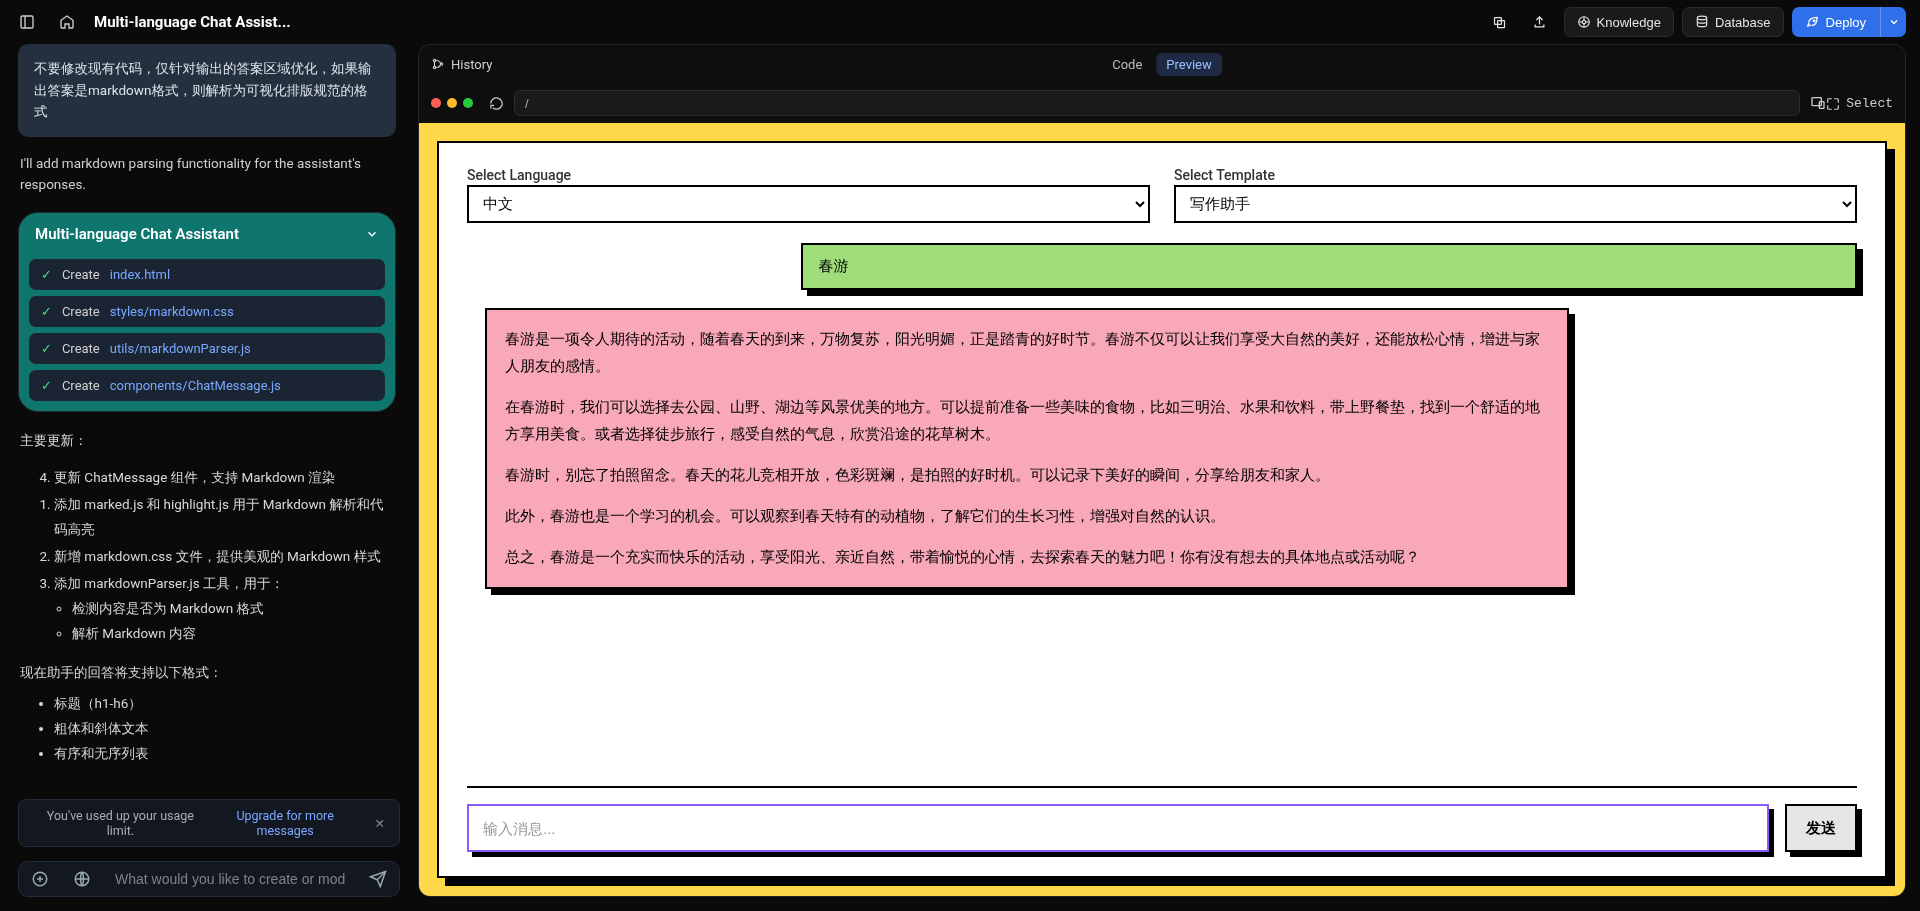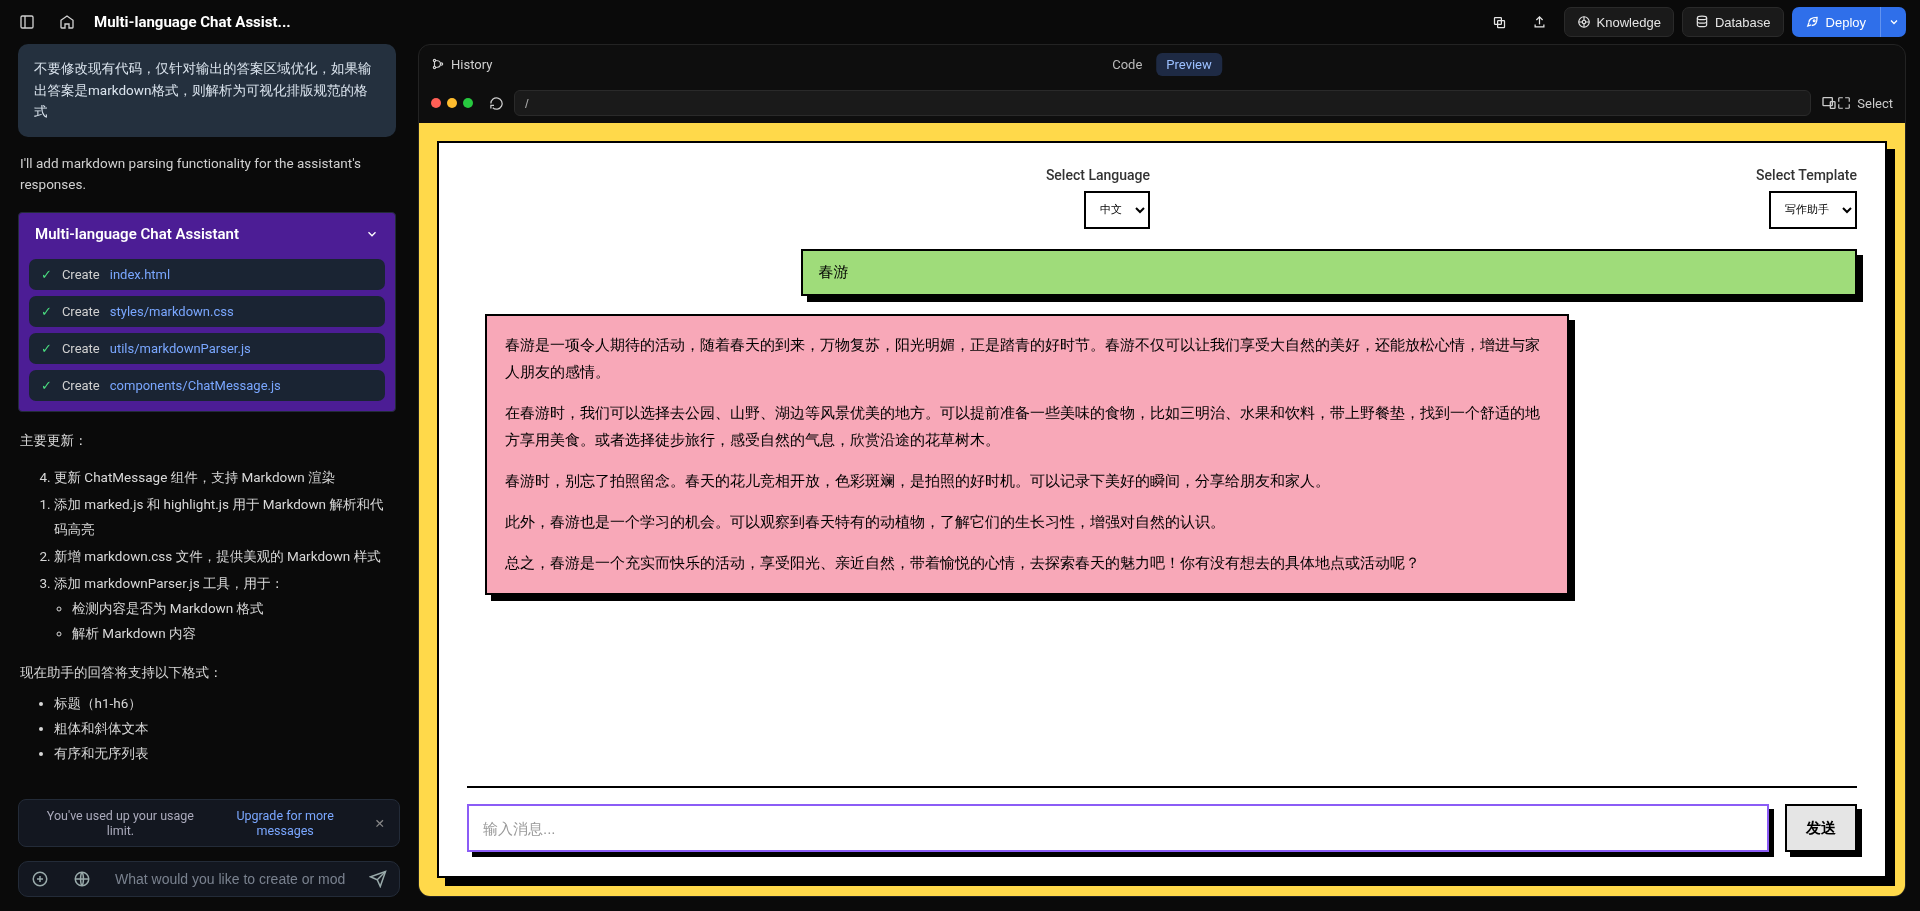--- a/index.html
+++ b/index.html
@@ -99,23 +99,23 @@
     color: #dbe4ee;
   }
   .assistant-text {
     font-size: 13.5px;
     line-height: 1.6;
     color: #d0d0d0;
     padding: 0 2px;
   }
 
   .tool-panel {
-    background: #4c1d95;
+    background: #0f766e;
     border: 1px solid #232b38;
-    border-radius: 4px;
+    border-radius: 20px;
     overflow: hidden;
   }
   .tool-header {
     display: flex; align-items: center; justify-content: space-between;
     padding: 12px 16px;
     font-size: 15px;
     font-weight: 600;
     color: #fff;
     cursor: pointer;
   }
@@ -225,21 +225,21 @@
     flex: 1;
     height: 26px;
     background: #1a1a1a;
     border: 1px solid #2a2a2a;
     border-radius: 6px;
     color: #aaa;
     font-size: 13px;
     padding: 0 10px;
     outline: none;
   }
-  .chrome-right { display: flex; align-items: center; gap: 0; color: #ccc; }
+  .chrome-right { display: flex; align-items: flex-end; gap: 0; color: #ccc; font-family: Liberation Mono, monospace; }
   .select-btn {
     display: flex; align-items: center; gap: 6px;
     font-size: 13px; cursor: pointer;
   }
 
   
   .app-viewport {
     flex: 1;
     overflow: auto;
     background: #ffd94a;
@@ -252,29 +252,29 @@
     padding: 24px 28px;
     min-height: 100%;
     display: flex;
     flex-direction: column;
   }
   .selectors {
     display: flex;
     gap: 24px;
     margin-bottom: 20px;
   }
-  .selector { flex: 1; display: flex; flex-direction: column; gap: 8px; align-items: flex-end; }
+  .selector { flex: 1; display: flex; flex-direction: column; gap: 2px; }
   .selector label { font-size: 14px; color: #333; font-weight: 500; }
   .selector select {
     height: 38px;
     border: 2px solid #000;
     background: #fff;
-    font-size: 11px;
+    font-size: 15px;
     padding: 0 10px;
-    font-family: Liberation Mono, monospace;
+    font-family: Liberation Serif, serif;
   }
 
   .messages {
     flex: 1;
     display: flex;
     flex-direction: column;
     gap: 18px;
     margin-bottom: 14px;
   }
   .msg-user {

